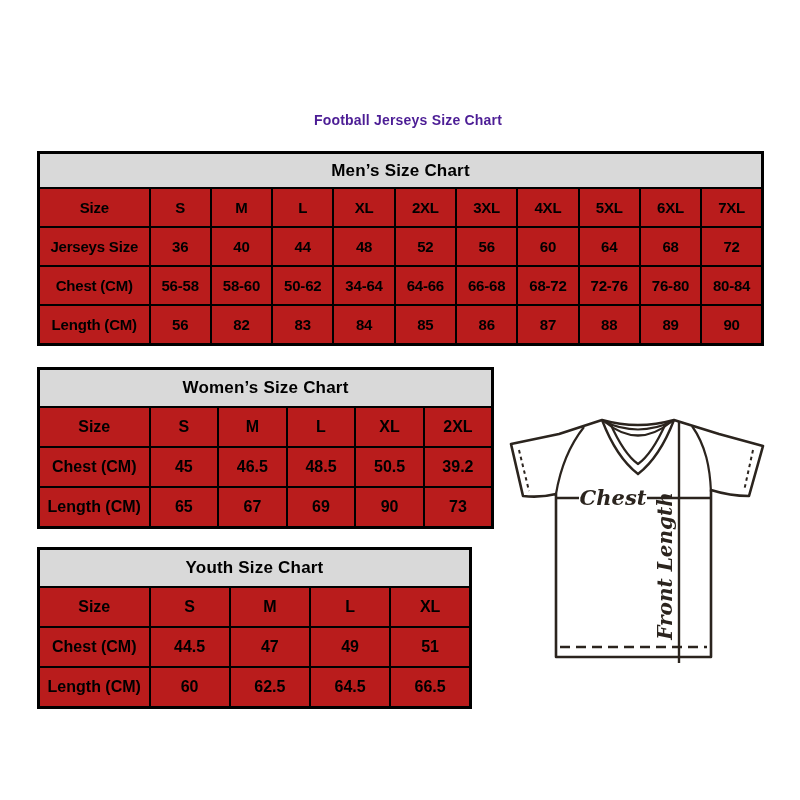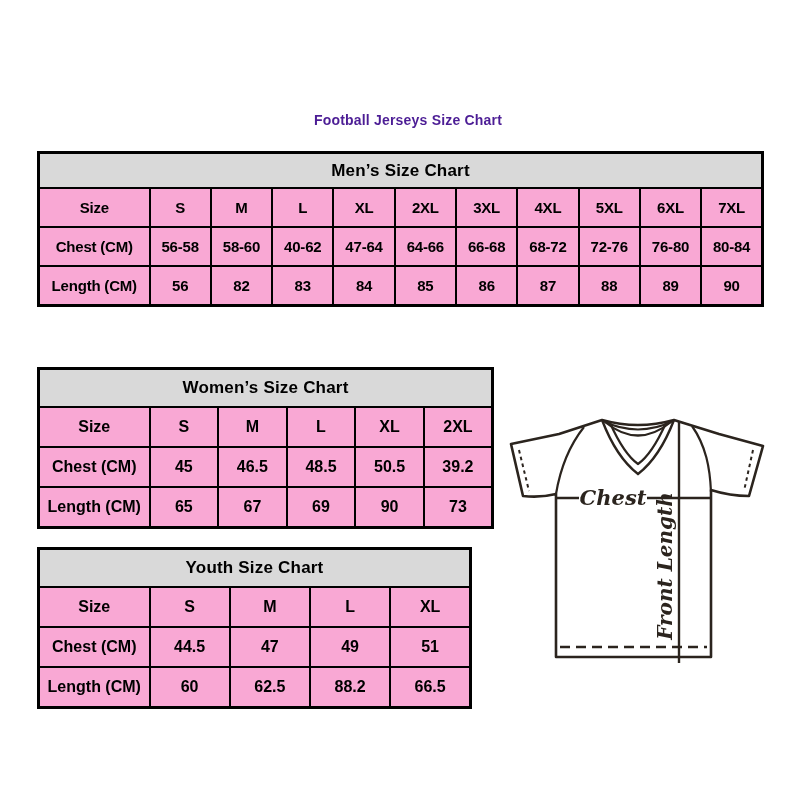--- a/index.html
+++ b/index.html
@@ -17,21 +17,21 @@
     text-align:center;
     font-size:14px;
     font-weight:bold;
     color:#4c1d95;
     letter-spacing:0.2px;
   }
   table.sizes {
     position:absolute;
     border-collapse:collapse;
     table-layout:fixed;
-    background:#f9a8d4;
+    background:#b91c1c;
     border:3px solid #000;
   }
   table.sizes th, table.sizes td {
     border:2px solid #000;
     text-align:center;
     vertical-align:middle;
     font-weight:bold;
     padding:0;
     overflow:hidden;
     white-space:nowrap;
@@ -97,25 +97,38 @@
     <td>L</td>
     <td>XL</td>
     <td>2XL</td>
     <td>3XL</td>
     <td>4XL</td>
     <td>5XL</td>
     <td>6XL</td>
     <td>7XL</td>
   </tr>
   <tr>
+    <td>Jerseys Size</td>
+    <td>36</td>
+    <td>40</td>
+    <td>44</td>
+    <td>48</td>
+    <td>52</td>
+    <td>56</td>
+    <td>60</td>
+    <td>64</td>
+    <td>68</td>
+    <td>72</td>
+  </tr>
+  <tr>
     <td>Chest (CM)</td>
     <td>56-58</td>
     <td>58-60</td>
-    <td>40-62</td>
-    <td>47-64</td>
+    <td>50-62</td>
+    <td>34-64</td>
     <td>64-66</td>
     <td>66-68</td>
     <td>68-72</td>
     <td>72-76</td>
     <td>76-80</td>
     <td>80-84</td>
   </tr>
   <tr>
     <td>Length (CM)</td>
     <td>56</td>
@@ -195,21 +208,21 @@
     <td>Chest (CM)</td>
     <td>44.5</td>
     <td>47</td>
     <td>49</td>
     <td>51</td>
   </tr>
   <tr>
     <td>Length (CM)</td>
     <td>60</td>
     <td>62.5</td>
-    <td>88.2</td>
+    <td>64.5</td>
     <td>66.5</td>
   </tr>
   </tbody>
 </table>
 
 <svg id="jersey" viewBox="0 0 264 264" aria-hidden="true">
 
   <path fill="#ffffff" stroke-width="2.6" stroke-linejoin="round" d="M 96,16 L 53,30 L 5,40 L 17,92 Q 34,94 50,90 L 50,253 L 205,253 L 205,86
            Q 224,92 243,92 L 257,42 L 213,30 L 168,16 Q 132,26 96,16 Z"></path>
 

